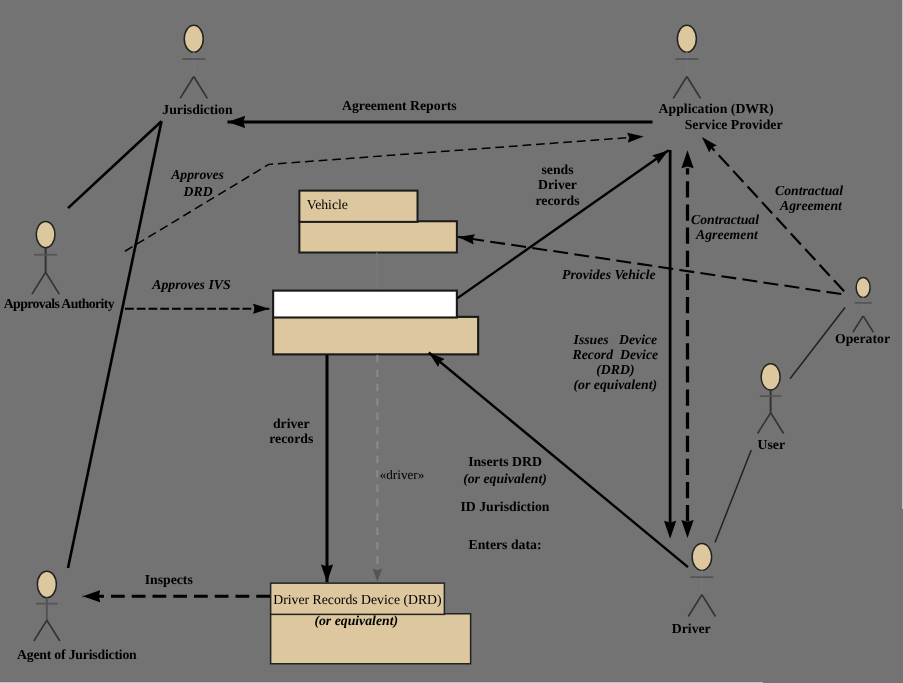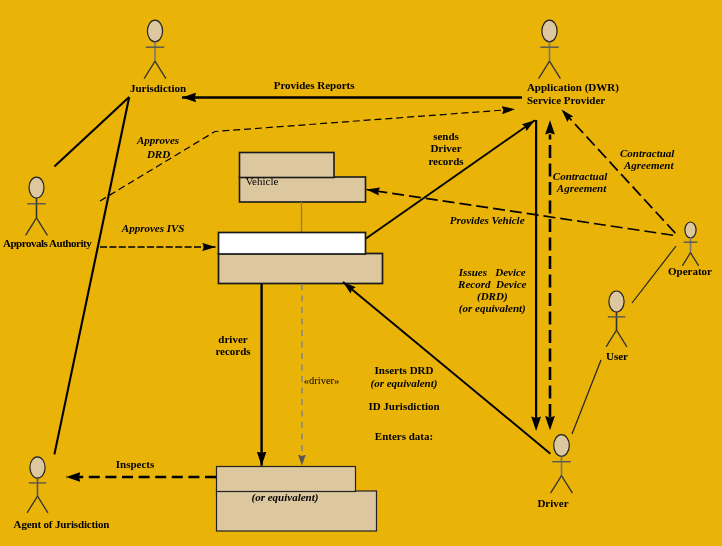--- a/index.html
+++ b/index.html
@@ -1,23 +1,23 @@
 <!DOCTYPE html>
 <html><head>
 <meta charset="utf-8">
 <style>
   html,body{margin:0;padding:0;background:#ffffff;}
-  #stage{position:relative;width:722px;height:546px;background:#eab308;overflow:hidden;
+  #stage{position:relative;width:722px;height:546px;background:#737373;overflow:hidden;
          font-family:"Liberation Serif",serif;}
   #canvas{position:absolute;left:0;top:0;}
   .lbl{position:absolute;white-space:pre;color:#000000;line-height:12.5px;}
   .actor-name{font-weight:bold;font-size:11px;text-align:center;}
   .edge-lbl{font-weight:bold;font-size:11px;text-align:center;}
   .edge-lbl-i{font-weight:bold;font-style:italic;font-size:11px;text-align:center;}
-  .node-title{font-size:11px;margin-top:17px;}
+  .node-title{font-size:11px;}
   .node-sub{font-weight:bold;font-style:italic;font-size:11px;text-align:center;}
   .stereo{font-size:10.5px;}
 </style>
 </head>
 <body>
 
 <div id="stage">
 <svg id="canvas" width="722" height="546" viewBox="0 0 722 546">
   <defs>
     <marker id="ahSolid" viewBox="0 0 13.5 8.6" refX="13.2" refY="4.3" markerWidth="13.5" markerHeight="8.6" markerUnits="userSpaceOnUse" orient="auto-start-reverse">
@@ -137,38 +137,39 @@
   <line x1="216" y1="477" x2="66.2" y2="477" stroke="#000" stroke-width="2.4" stroke-dasharray="11,5.6" marker-end="url(#ahBig)"></line>
 
   <line x1="572" y1="434" x2="601" y2="360" stroke="#222" stroke-width="1.2"></line>
 
   <line x1="632" y1="303" x2="676" y2="246" stroke="#222" stroke-width="1.2"></line>
 </svg>
 
 <div class="lbl actor-name" style="left:103px;top:81.5px;width:110px;">Jurisdiction</div>
 
 <div class="lbl actor-name" style="left:526.9px;top:81.4px;width:120px;text-align:left;">Application (DWR)</div>
-<div class="lbl actor-name" style="left:526.9px;top:93.6px;width:120px;text-align:left;">Service Provider</div>
+<div class="lbl actor-name" style="left:526.9px;top:93.6px;width:120px;text-align:center;">Service Provider</div>
 
 <div class="lbl actor-name" style="left:3px;top:237px;width:93px;text-align:left;letter-spacing:-0.48px;">Approvals Authority</div>
 
 <div class="lbl actor-name" style="left:646px;top:265.1px;width:88px;">Operator</div>
 
 <div class="lbl actor-name" style="left:573px;top:349.9px;width:88px;">User</div>
 
 <div class="lbl actor-name" style="left:509px;top:496.8px;width:88px;">Driver</div>
 
 <div class="lbl actor-name" style="left:13.6px;top:518.3px;width:96px;text-align:left;letter-spacing:-0.16px;">Agent of Jurisdiction</div>
 
 <div class="lbl node-title" style="left:245.4px;top:157.9px;">Vehicle</div>
 
 
+<div class="lbl" style="left:218.6px;top:473.7px;font-size:11px;">Driver Records Device (DRD)</div>
 <div class="lbl node-sub" style="left:215.5px;top:490.5px;width:139px;">(or equivalent)</div>
 
-<div class="lbl edge-lbl" style="left:273.6px;top:78.7px;width:81px;">Provides Reports</div>
+<div class="lbl edge-lbl" style="left:273.6px;top:78.7px;width:81px;">Agreement Reports</div>
 
 <div class="lbl edge-lbl-i" style="left:130px;top:134px;width:56px;">Approves</div>
 <div class="lbl edge-lbl-i" style="left:130.5px;top:148.4px;width:56px;">DRD</div>
 
 <div class="lbl edge-lbl-i" style="left:121.8px;top:222.3px;width:70px;text-align:left;">Approves IVS</div>
 
 <div class="lbl edge-lbl" style="left:416px;top:129.7px;width:60px;">sends</div>
 <div class="lbl edge-lbl" style="left:416px;top:142.3px;width:60px;">Driver</div>
 <div class="lbl edge-lbl" style="left:416px;top:154.5px;width:60px;">records</div>
 

